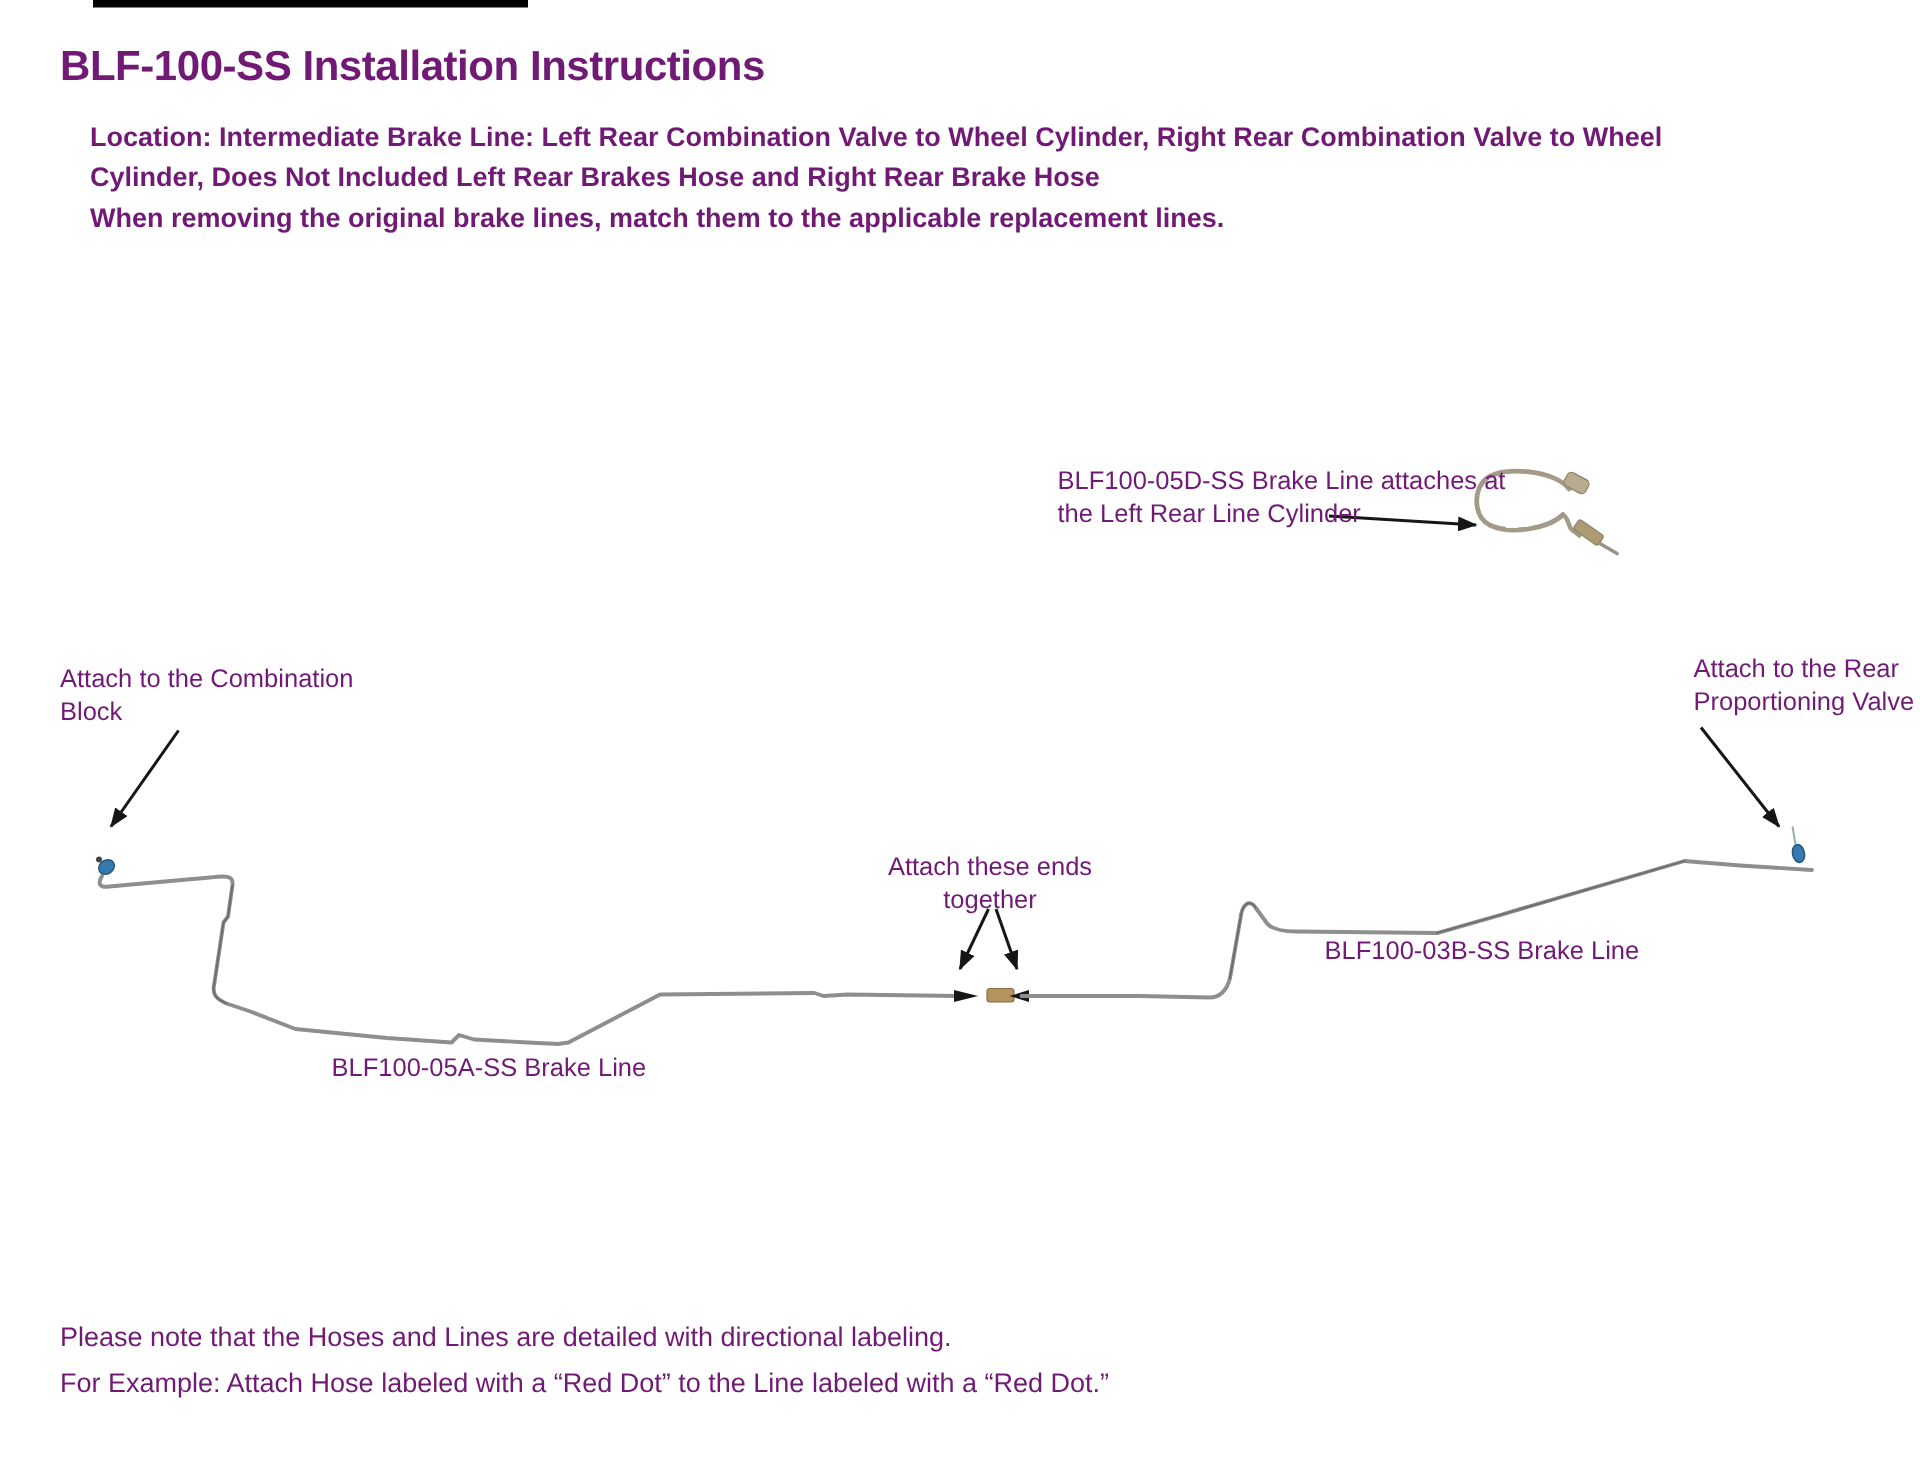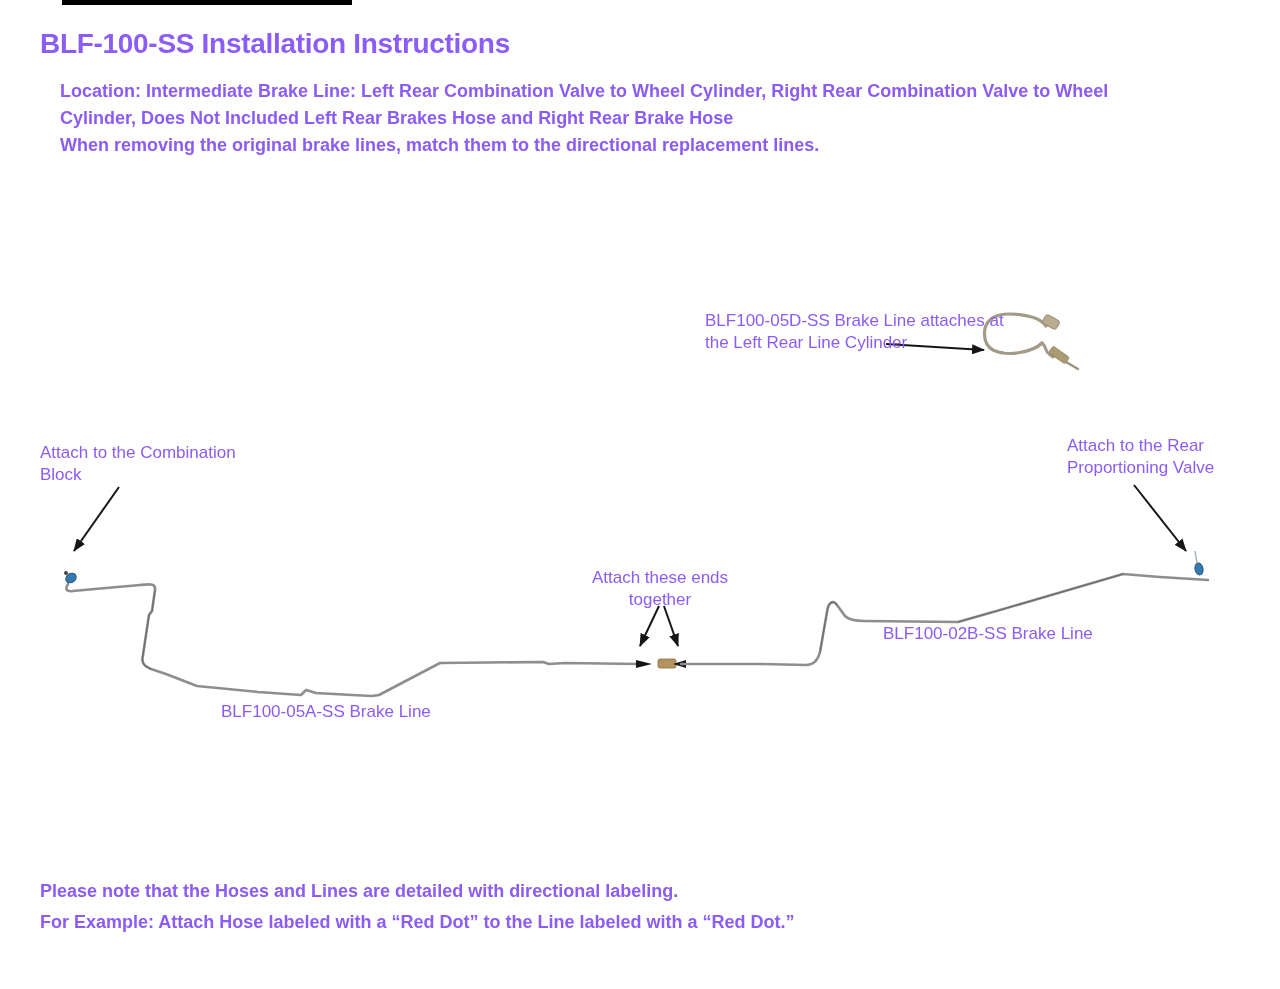--- a/index.html
+++ b/index.html
@@ -2,67 +2,67 @@
 <html><head>
 <meta charset="utf-8">
 <style>
   html,body{margin:0;padding:0;background:#ffffff;}
   .page{
     position:relative;
     width:1280px;height:989px;
     background:#ffffff;
     overflow:hidden;
     font-family:"Liberation Sans", sans-serif;
-    color:#8b5cf6;
+    color:#701a75;
   }
   .topbar{
     position:absolute;left:62px;top:0;width:290px;height:5px;
     background:#000000;
   }
   .title{
     position:absolute;left:40px;top:28px;
     font-size:28px;font-weight:bold;white-space:nowrap;
     letter-spacing:-0.3px;
   }
   .intro{
     position:absolute;left:40px;top:78px;
     font-size:18px;font-weight:bold;line-height:27px;
   }
   .intro div{white-space:nowrap;margin-left:20px;}
   .footer-note{
     position:absolute;left:40px;top:876px;
-    font-size:18px;font-weight:bold;line-height:31px;
+    font-size:18px;font-weight:normal;line-height:31px;
   }
   .footer-note div{white-space:nowrap;}
   .dlabel{
     position:absolute;
     font-size:17px;line-height:22px;font-weight:normal;
     white-space:nowrap;
   }
   .lbl-05d{left:657px;top:310px;margin-left:48px;}
   .lbl-dist{left:40px;top:442px;}
-  .lbl-rear{left:1067px;top:435px;}
+  .lbl-rear{left:1129px;top:435px;}
   .lbl-ends{left:555px;top:567px;width:210px;text-align:center;}
   .lbl-05a{left:221px;top:701px;}
   .lbl-05b{left:883px;top:623px;}
   svg.art{position:absolute;left:0;top:0;}
 </style>
 </head>
 <body>
 
 <div class="page">
 
   <div class="topbar"></div>
 
   <div class="title">BLF-100-SS Installation Instructions</div>
 
   <div class="intro">
     <div>Location: Intermediate Brake Line:  Left Rear Combination Valve to Wheel Cylinder, Right Rear Combination Valve to Wheel</div>
     <div>Cylinder, Does Not Included Left Rear Brakes Hose and Right Rear Brake Hose</div>
-    <div>When removing the original brake lines, match them to the directional replacement lines.</div>
+    <div>When removing the original brake lines, match them to the applicable replacement lines.</div>
   </div>
 
   <svg class="art" width="1280" height="989" viewBox="0 0 1280 989">
     <defs>
       <marker id="ah" markerWidth="13" markerHeight="10" refX="12" refY="5" orient="auto" markerUnits="userSpaceOnUse">
         <polygon points="0,0 13,5 0,10" fill="#161616"></polygon>
       </marker>
     </defs>
 
     <path d="M 68,584 C 65,589 66,592 73,591 L 95,589 L 140,585
@@ -130,20 +130,20 @@
     <div>Proportioning Valve</div>
   </div>
 
   <div class="dlabel lbl-ends">
     <div>Attach these ends</div>
     <div>together</div>
   </div>
 
   <div class="dlabel lbl-05a">BLF100-05A-SS Brake Line</div>
 
-  <div class="dlabel lbl-05b">BLF100-02B-SS Brake Line</div>
+  <div class="dlabel lbl-05b">BLF100-03B-SS Brake Line</div>
 
   <div class="footer-note">
     <div>Please note that the Hoses and Lines are detailed with directional labeling.</div>
     <div>For Example: Attach Hose labeled with a “Red Dot” to the Line labeled with a “Red Dot.”</div>
   </div>
 
 </div>
 
 </body></html>

